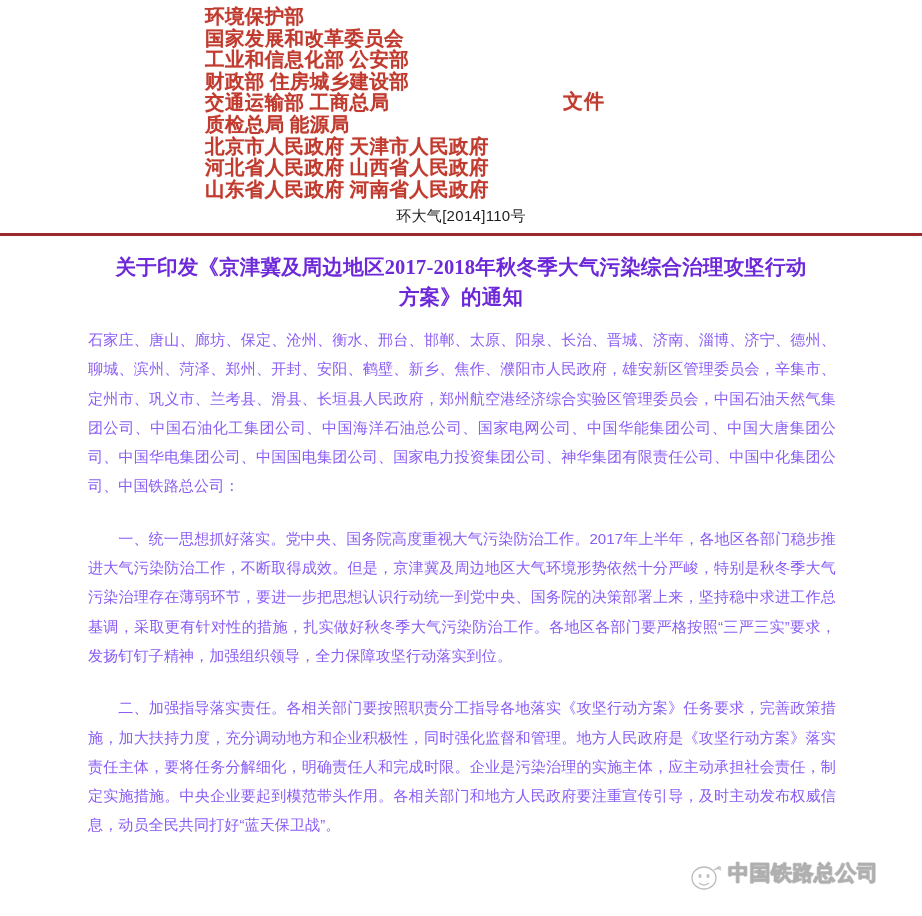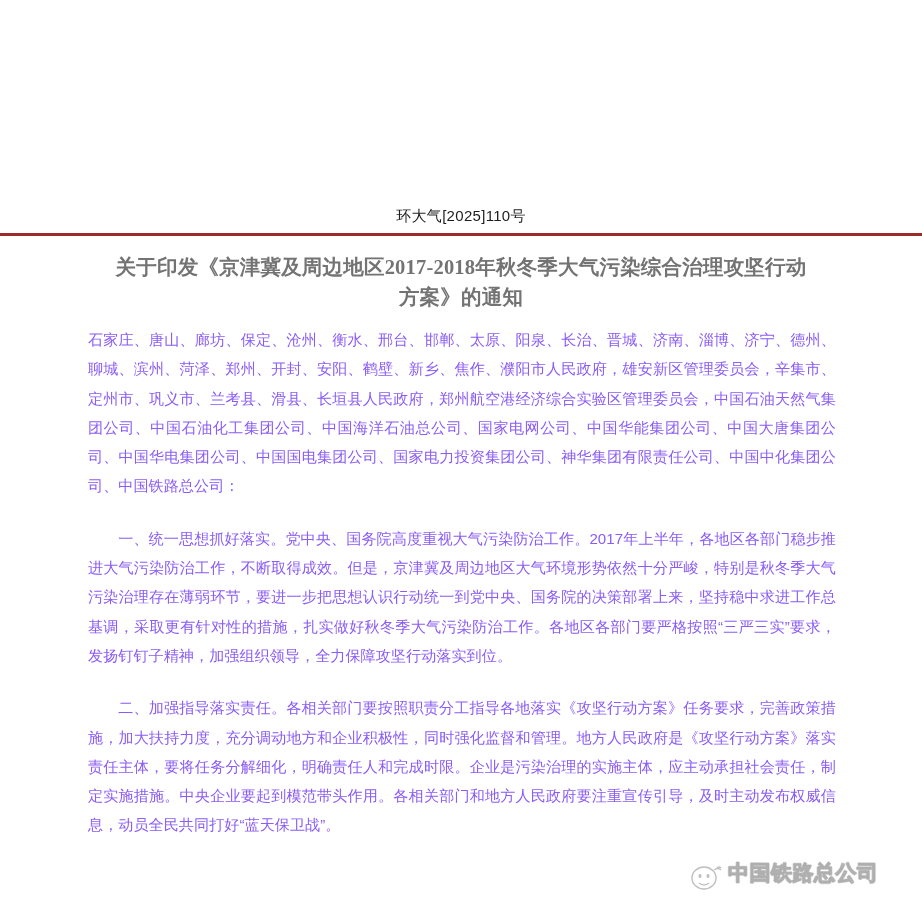--- a/index.html
+++ b/index.html
@@ -87,21 +87,21 @@
   .doc-title {
     position: absolute;
     left: 110px;
     top: 252px;
     width: 702px;
     text-align: center;
     font-family: "Liberation Serif", "DejaVu Serif", serif;
     font-weight: bold;
     font-size: 20.5px;
     line-height: 30px;
-    color: #737373;
+    color: #6d28d9;
     letter-spacing: 0.2px;
   }
 
   
   .body-area {
     position: absolute;
     left: 88px;
     top: 325px;
     width: 748px;
   }
@@ -154,23 +154,37 @@
        0 1px 0 rgba(120,120,120,0.55),
        0 -1px 0 rgba(120,120,120,0.55);
     mix-blend-mode: screen;
   }
 </style>
 </head>
 <body>
 
 <div id="page">
 
+  <div class="letterhead">
+    <div class="issuers">
+      <div class="issuer-line">环境保护部</div>
+      <div class="issuer-line">国家发展和改革委员会</div>
+      <div class="issuer-line">工业和信息化部  公安部</div>
+      <div class="issuer-line">财政部  住房城乡建设部</div>
+      <div class="issuer-line">交通运输部  工商总局</div>
+      <div class="issuer-line">质检总局  能源局</div>
+      <div class="issuer-line">北京市人民政府  天津市人民政府</div>
+      <div class="issuer-line">河北省人民政府  山西省人民政府</div>
+      <div class="issuer-line">山东省人民政府  河南省人民政府</div>
+    </div>
+    <div class="wenjian">文件</div>
+  </div>
 
   <div class="docnum-wrap">
-    <span class="docnum">环大气[2025]110号</span>
+    <span class="docnum">环大气[2014]110号</span>
   </div>
 
   <div class="red-rule"></div>
 
   <div class="doc-title">关于印发《京津冀及周边地区2017-2018年秋冬季大气污染综合治理攻坚行动方案》的通知</div>
 
   <div class="body-area">
     <p class="para">石家庄、唐山、廊坊、保定、沧州、衡水、邢台、邯郸、太原、阳泉、长治、晋城、济南、淄博、济宁、德州、聊城、滨州、菏泽、郑州、开封、安阳、鹤壁、新乡、焦作、濮阳市人民政府，雄安新区管理委员会，辛集市、定州市、巩义市、兰考县、滑县、长垣县人民政府，郑州航空港经济综合实验区管理委员会，中国石油天然气集团公司、中国石油化工集团公司、中国海洋石油总公司、国家电网公司、中国华能集团公司、中国大唐集团公司、中国华电集团公司、中国国电集团公司、国家电力投资集团公司、神华集团有限责任公司、中国中化集团公司、中国铁路总公司：</p>
     <p class="para indent spaced">一、统一思想抓好落实。党中央、国务院高度重视大气污染防治工作。2017年上半年，各地区各部门稳步推进大气污染防治工作，不断取得成效。但是，京津冀及周边地区大气环境形势依然十分严峻，特别是秋冬季大气污染治理存在薄弱环节，要进一步把思想认识行动统一到党中央、国务院的决策部署上来，坚持稳中求进工作总基调，采取更有针对性的措施，扎实做好秋冬季大气污染防治工作。各地区各部门要严格按照“三严三实”要求，发扬钉钉子精神，加强组织领导，全力保障攻坚行动落实到位。</p>
     <p class="para indent spaced">二、加强指导落实责任。各相关部门要按照职责分工指导各地落实《攻坚行动方案》任务要求，完善政策措施，加大扶持力度，充分调动地方和企业积极性，同时强化监督和管理。地方人民政府是《攻坚行动方案》落实责任主体，要将任务分解细化，明确责任人和完成时限。企业是污染治理的实施主体，应主动承担社会责任，制定实施措施。中央企业要起到模范带头作用。各相关部门和地方人民政府要注重宣传引导，及时主动发布权威信息，动员全民共同打好“蓝天保卫战”。</p>

